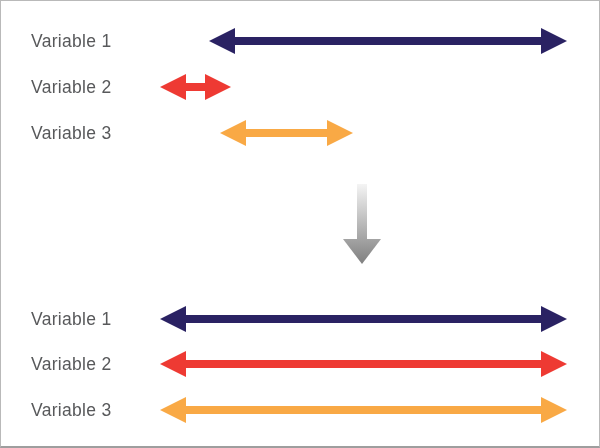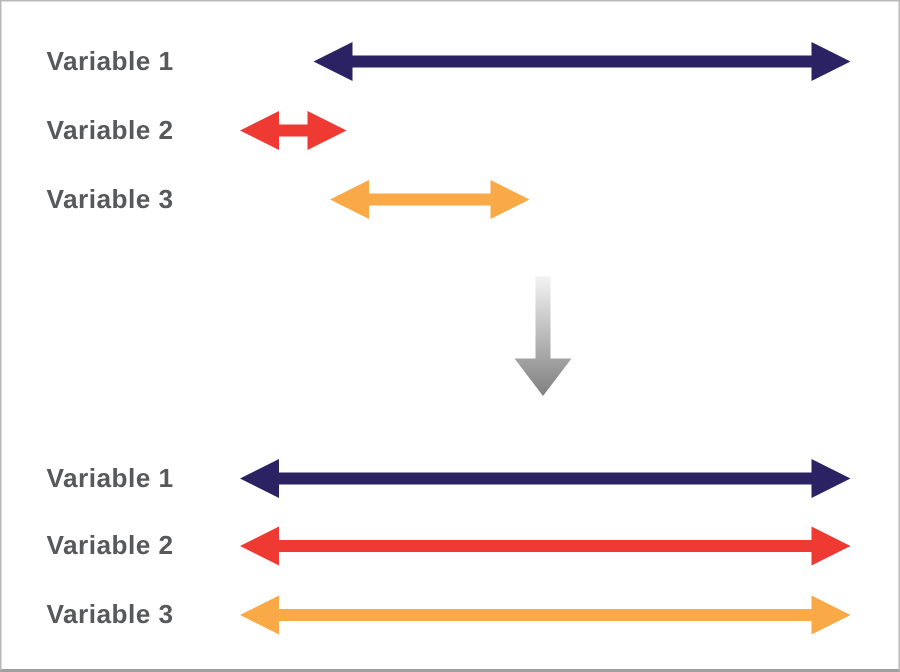--- a/index.html
+++ b/index.html
@@ -20,21 +20,20 @@
   }
   .panel { position: absolute; inset: 0; }
   .var-label {
     position: absolute;
     left: 30px;
     transform: translateY(-50%);
     font-size: 17.5px;
     letter-spacing: 0.3px;
     color: var(--text, #58595B);
     white-space: nowrap;
-    font-weight: bold;
   }
   
   .darrow {
     position: absolute;
     height: 8px;
     background: var(--c, #000);
   }
   .darrow::before, .darrow::after {
     content: "";
     position: absolute;

